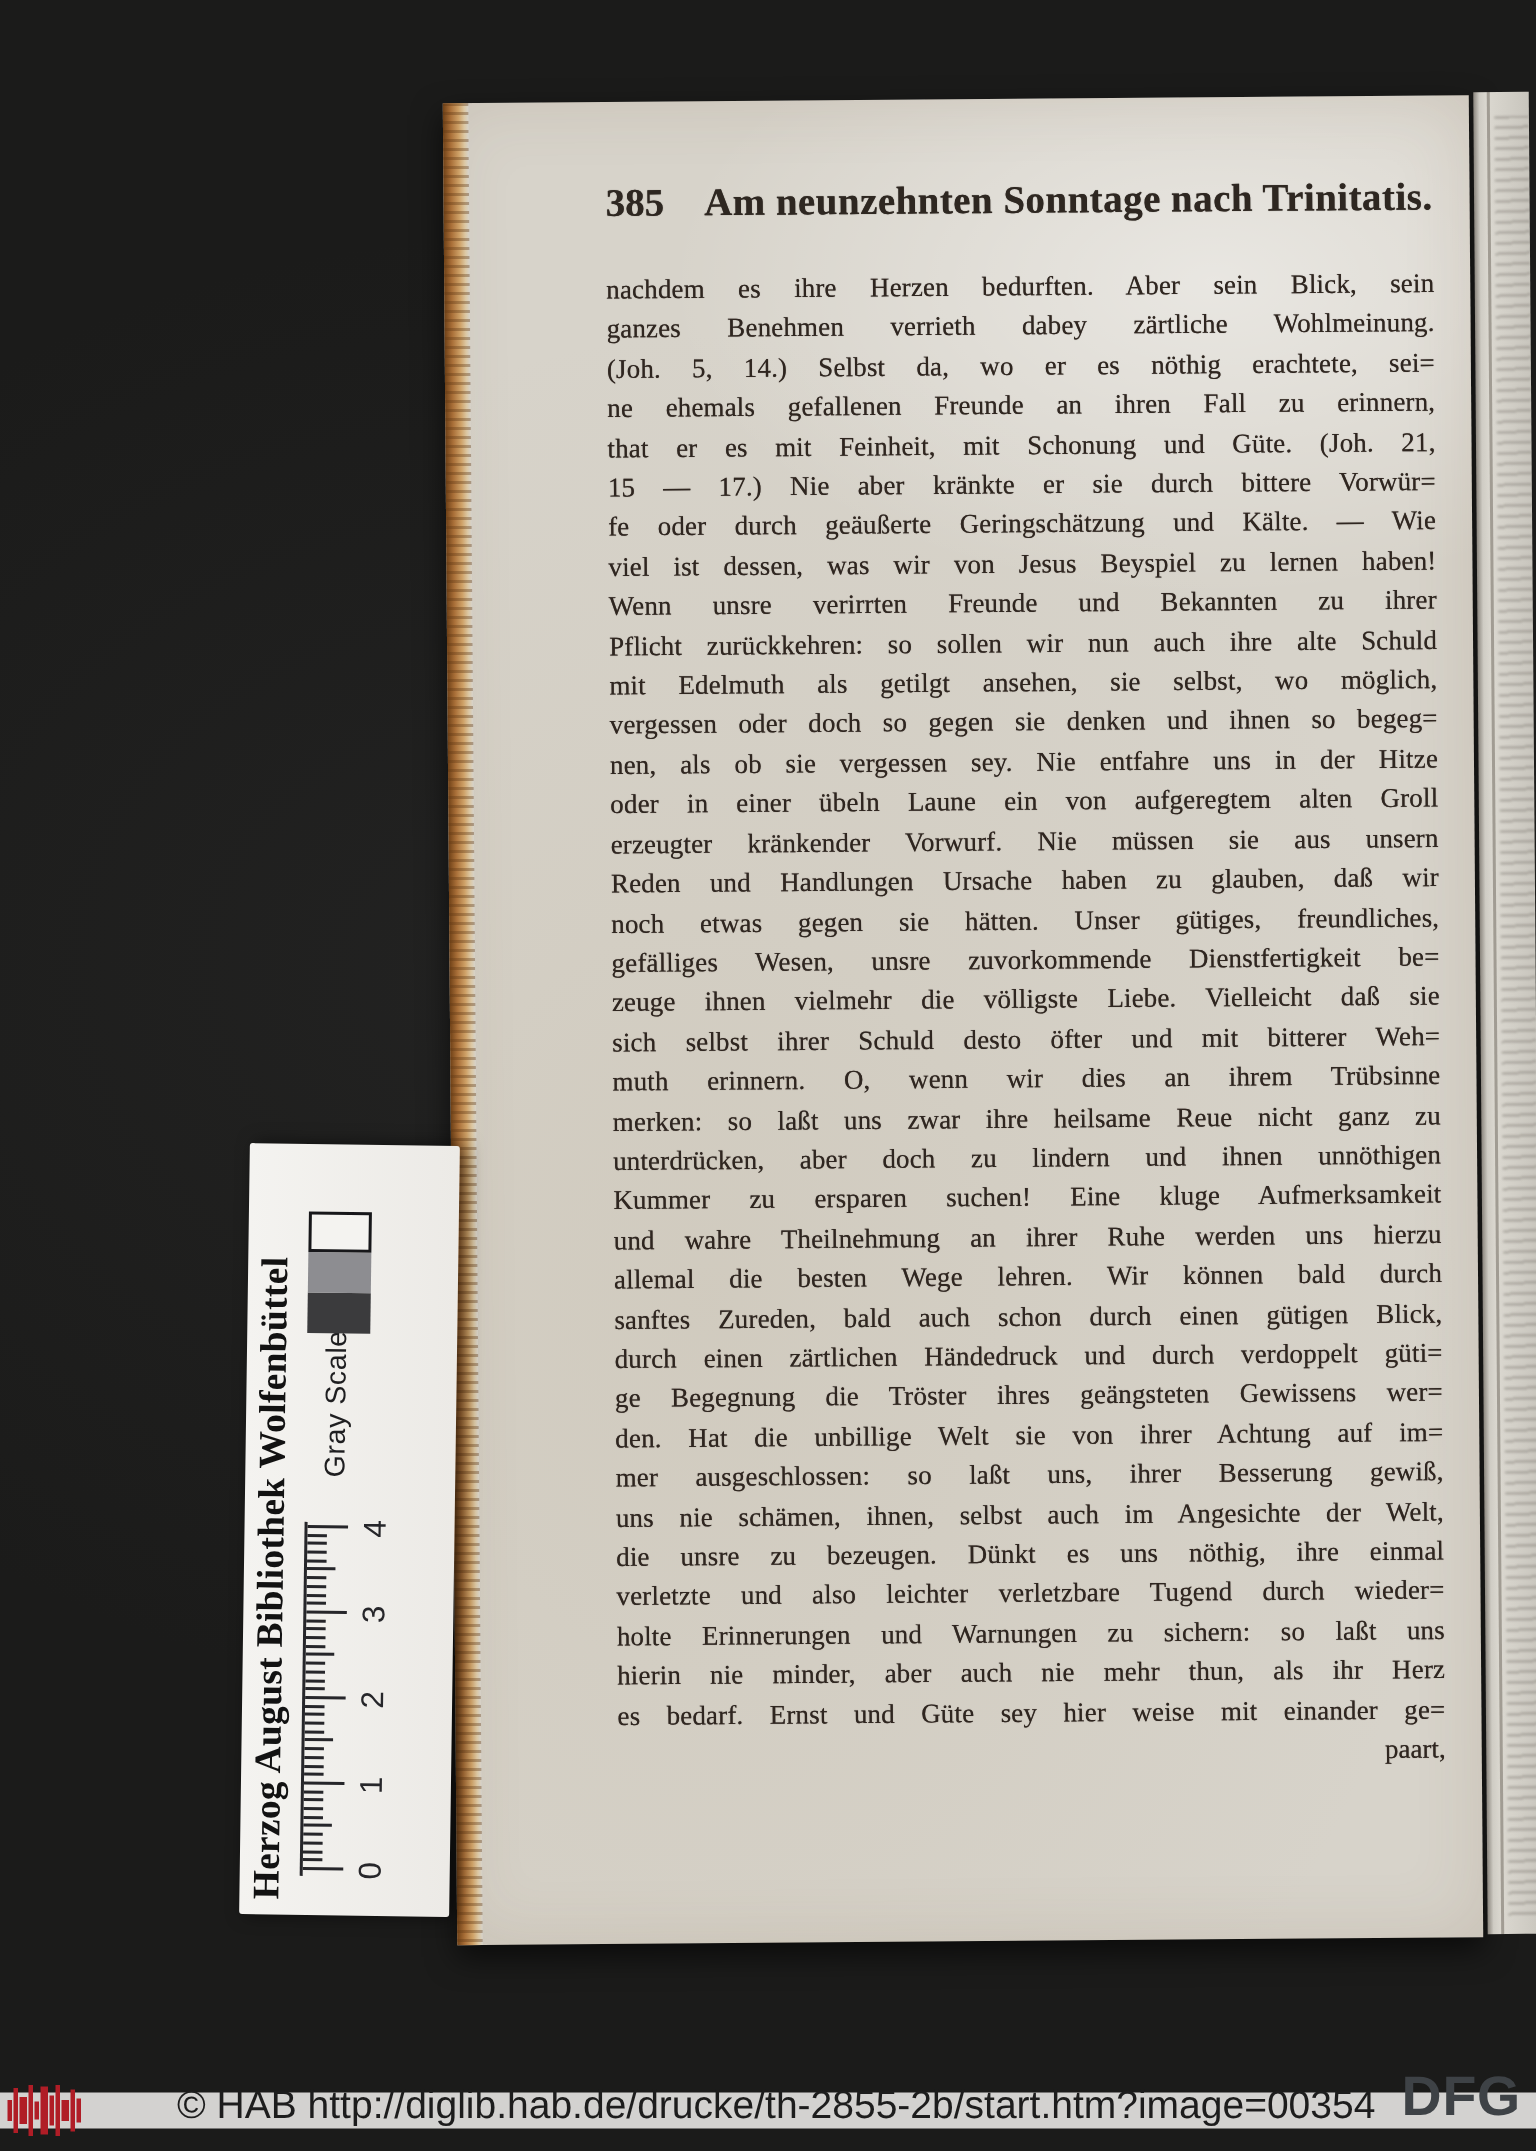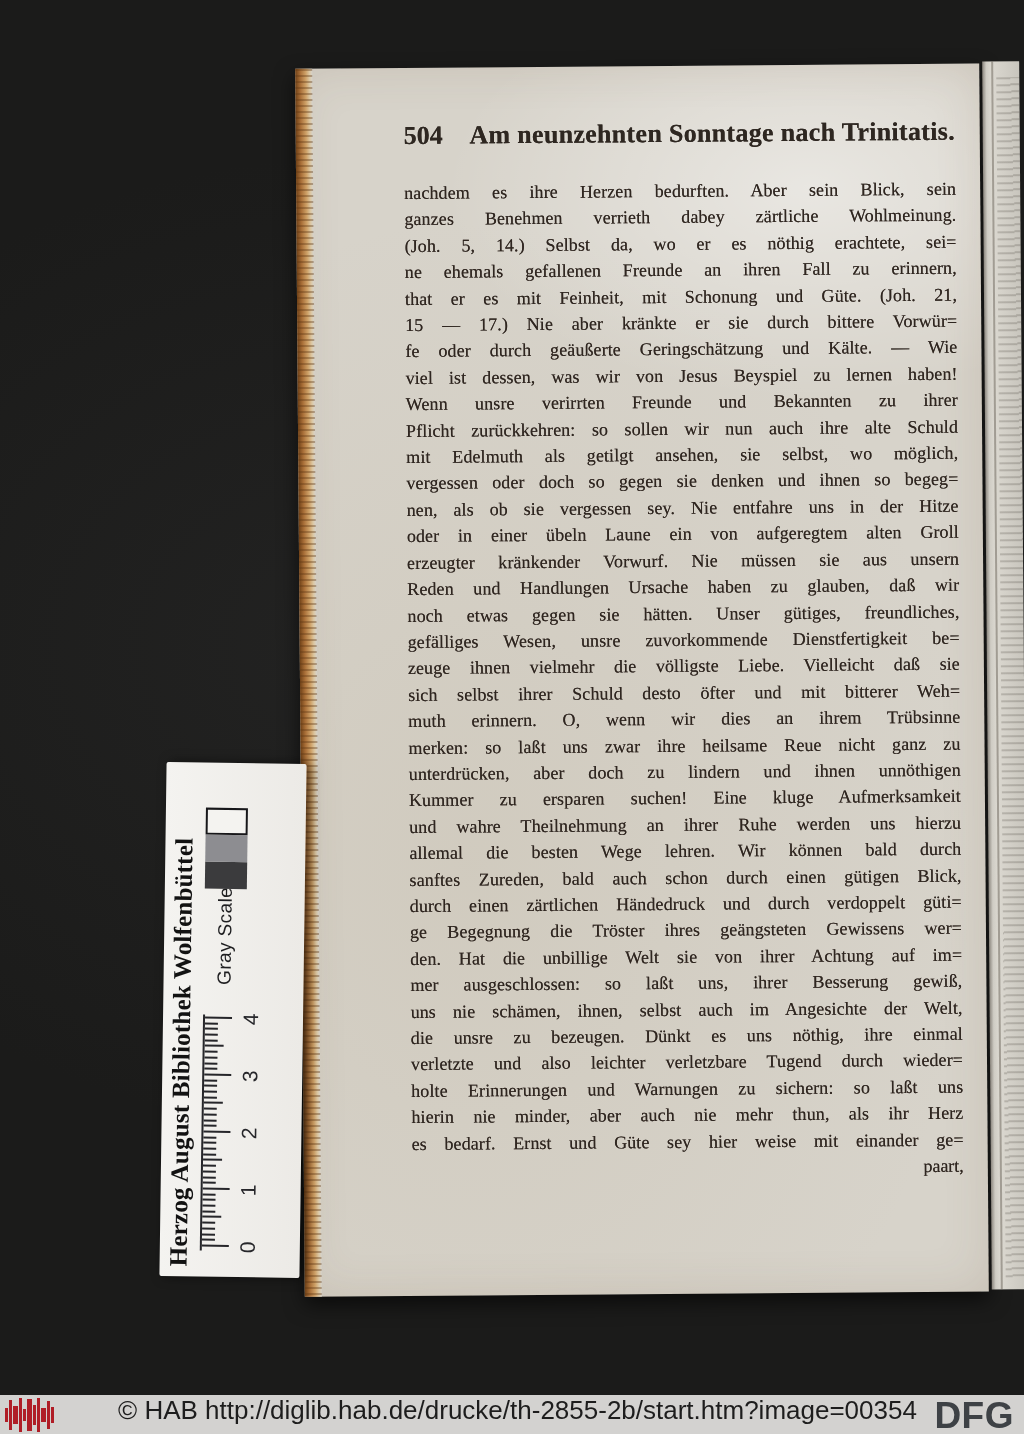--- a/index.html
+++ b/index.html
@@ -86,22 +86,22 @@
   }
   .gs-label{
     position:absolute;left:292px;top:50px;
     font-family:"Liberation Sans",sans-serif;font-size:19px;color:#1e1e20;letter-spacing:.4px;
   }
   .patches{position:absolute;left:388px;top:40px;display:flex;}
   .patch{width:27px;height:42px;}
   .patch.outlined{border:2px solid #17171a;box-sizing:border-box;}
   
   .footer{
-    position:absolute;left:0;top:1395px;width:1024px;height:39px;
-    background:#d3d2d0;display:flex;align-items:flex-start;
+    position:absolute;left:0;top:1395px;width:1024px;height:24px;
+    background:#d3d2d0;display:flex;align-items:flex-end;
   }
   .hab-logo{margin-left:5px;display:flex;align-items:center;gap:1px;height:100%;}
   .hab-bar{width:3px;background:#b01d26;}
   .hab-bar:nth-child(3n){width:5px;}
   .footer-text{
     margin-left:64px;font-family:"Liberation Sans",sans-serif;
     font-size:26px;color:#1d1d1d;
   }
   .dfg-logo{
     margin-left:auto;margin-right:10px;
@@ -112,21 +112,21 @@
 </head>
 <body>
 
 <div class="stage">
 
   <div class="book-wrap">
     <div class="book-page">
       <div class="page-fore-edge"></div>
       <div class="page-content">
         <div class="page-header">
-          <span class="page-num">504</span>
+          <span class="page-num">385</span>
           <span class="header-title">Am neunzehnten Sonntage nach Trinitatis.</span>
         </div>
         <div class="page-body">
             <div class="line">nachdem es ihre Herzen bedurften.  Aber sein Blick, sein</div>
             <div class="line">ganzes Benehmen verrieth dabey zärtliche Wohlmeinung.</div>
             <div class="line">(Joh. 5, 14.)  Selbst da, wo er es nöthig erachtete, sei=</div>
             <div class="line">ne ehemals gefallenen Freunde an ihren Fall zu erinnern,</div>
             <div class="line">that er es mit Feinheit, mit Schonung und Güte. (Joh. 21,</div>
             <div class="line">15 — 17.)  Nie aber kränkte er sie durch bittere Vorwür=</div>
             <div class="line">fe oder durch geäußerte Geringschätzung und Kälte. —  Wie</div>

